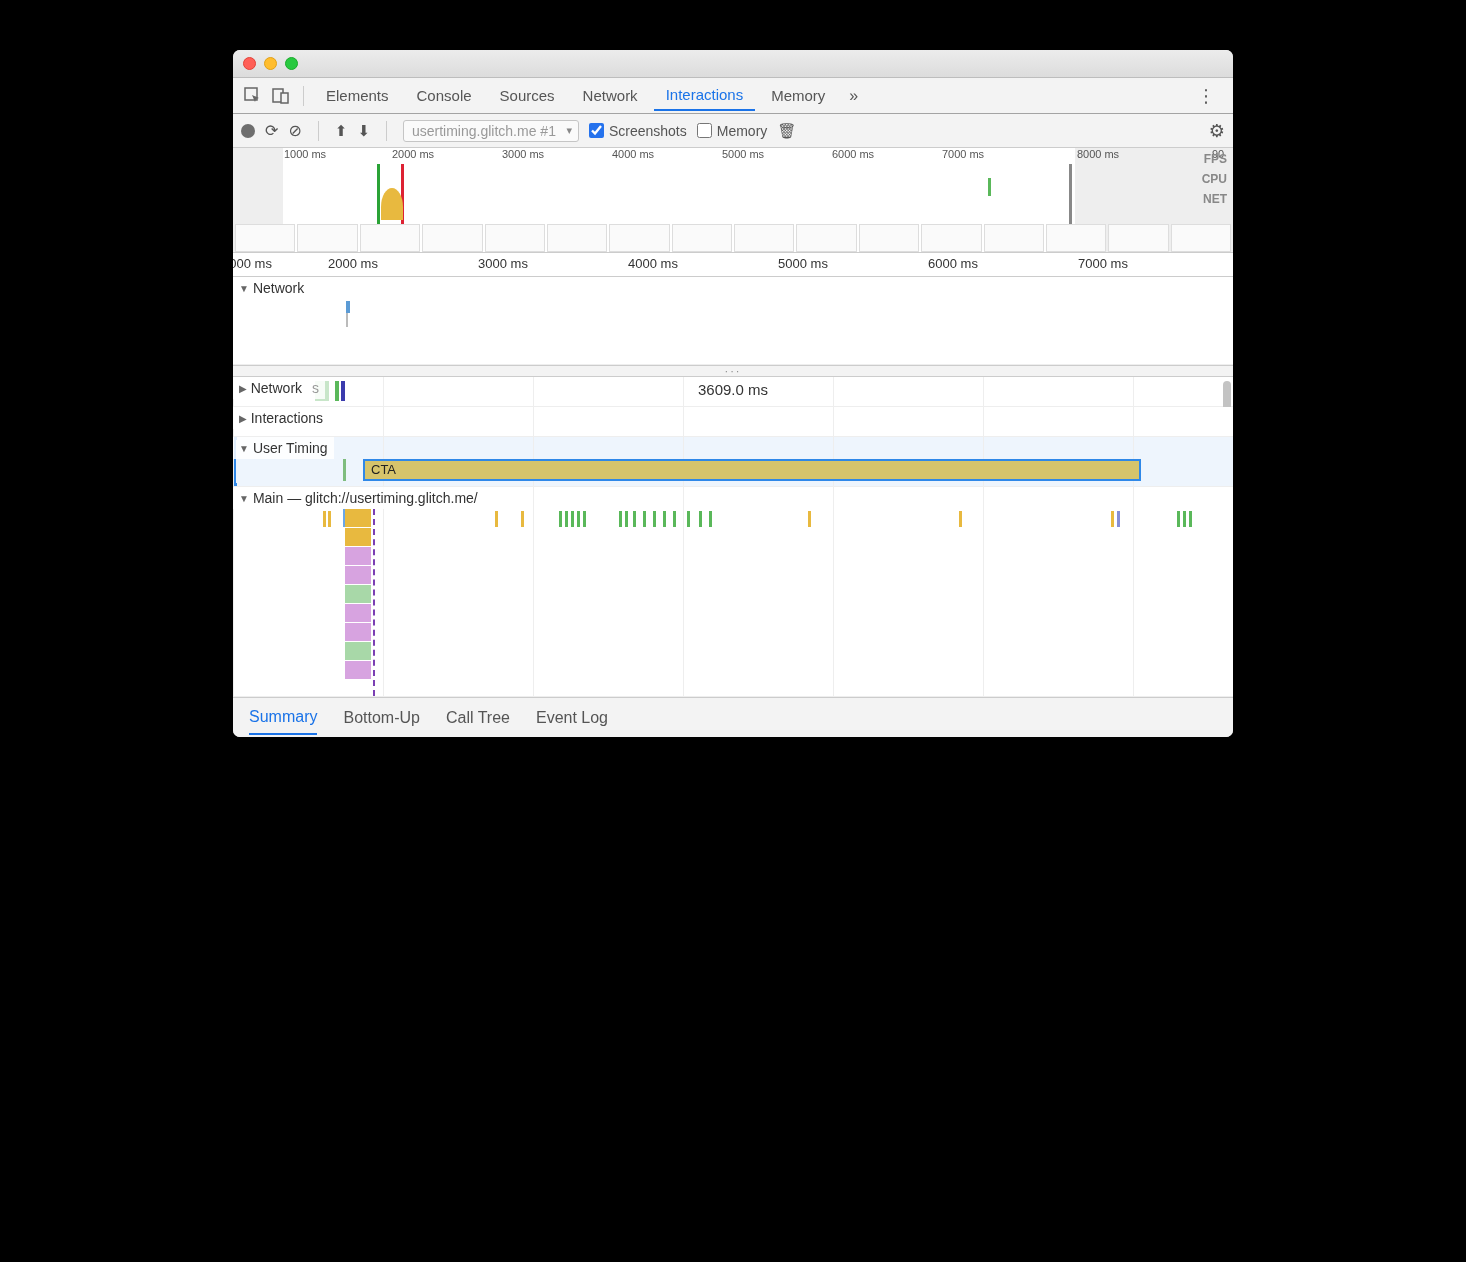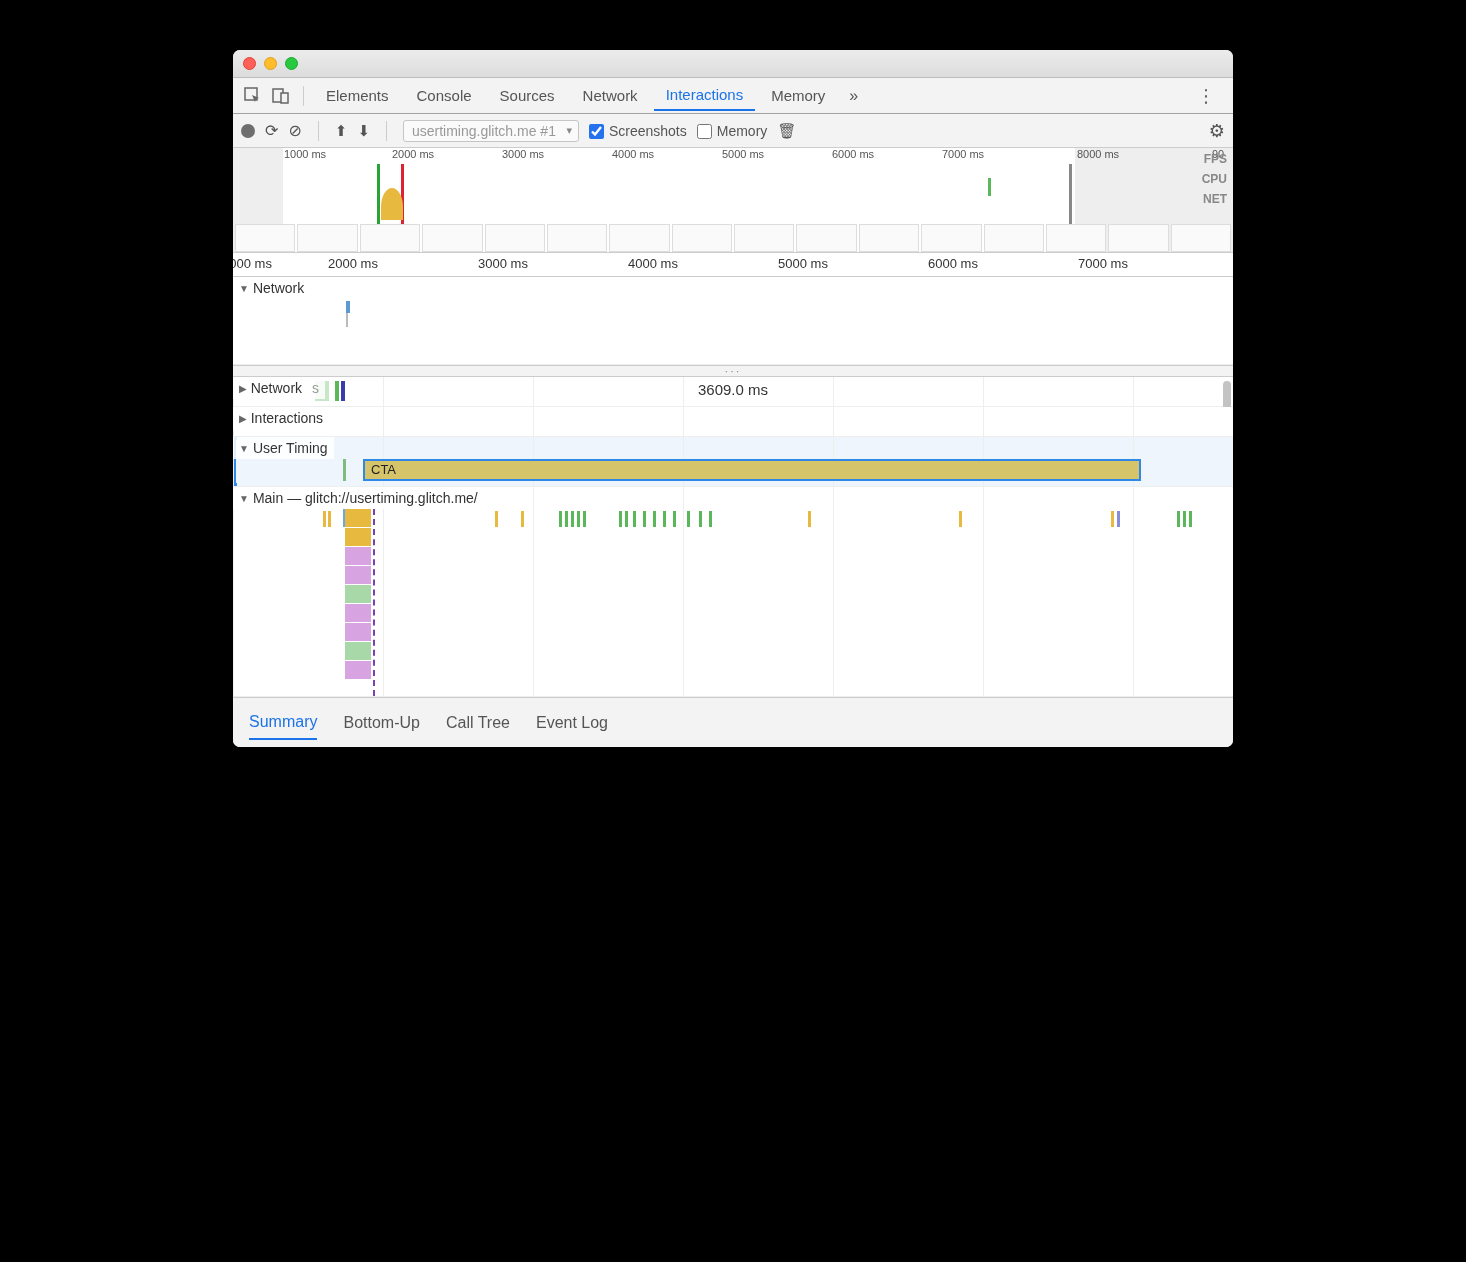--- a/index.html
+++ b/index.html
@@ -64,21 +64,21 @@
   .circle-rec{width:14px;height:14px;border-radius:50%;background:#6e6e6e;}
   .reload-icon{font-size:16px;}
   .no-icon{font-size:16px;}
   .arrow-up,.arrow-dn{font-size:15px;}
   .recsel{
     border:1px solid #c5c5c5;background:#fafafa;color:#999;
     padding:2px 22px 2px 8px;font-size:14px;height:22px;
     display:flex;align-items:center;border-radius:3px;position:relative;
   }
   .recsel::after{content:"▾";position:absolute;right:6px;color:#888;font-size:11px;}
-  .chk{display:flex;align-items:flex-end;gap:5px;}
+  .chk{display:flex;align-items:flex-start;gap:5px;}
   .chk input{width:15px;height:15px;accent-color:#2572ed;}
   .trash{font-size:15px;color:#555;}
   .gear{margin-left:auto;font-size:18px;color:#555;}
   
   .overview{
     height:105px; position:relative;
     border-bottom:1px solid #ccc;
     background:#fff;
     overflow:hidden;
   }
@@ -112,21 +112,21 @@
     position:absolute;left:130px;right:92px;top:22px;height:22px;
     background:#d6c46b;border:2px solid #2f88e8;
     font-size:13px;padding-left:6px;line-height:18px;color:#222;
   }
   .ut-slit{position:absolute;left:110px;top:22px;width:3px;height:22px;background:#7fbd7f;}
   .main-row{height:210px;}
   .main-grid{position:absolute;inset:0;background-image:linear-gradient(to right,#eee 1px,transparent 1px);background-size:150px 100%;}
   .scrollbar{position:absolute;right:2px;top:0;width:8px;height:120px;background:#c3c3c3;border-radius:4px;}
   
   .bottom-tabs{
-    height:50px;background:#f3f3f3;border-top:1px solid #ccc;
+    height:40px;background:#f3f3f3;border-top:1px solid #ccc;
     display:flex;align-items:center;gap:26px;padding:0 16px;font-size:16px;color:#555;
   }
   .btab{padding:7px 0;}
   .btab.active{color:#1a73e8;border-bottom:2px solid #1a73e8;}
   .centered-ms{position:absolute;left:50%;top:4px;transform:translateX(-50%);font-size:15px;color:#333;}
   .flame-col{position:absolute;width:26px;top:22px;bottom:0;}
   .flame-col div{height:18px;margin-bottom:1px;}
   .tick-strip{position:absolute;left:0;right:0;top:24px;height:20px;}
   .tick-strip span{position:absolute;width:3px;height:16px;}
   .thick-bar{position:absolute;left:110px;top:22px;width:28px;height:18px;background:#6aa7e8;}

